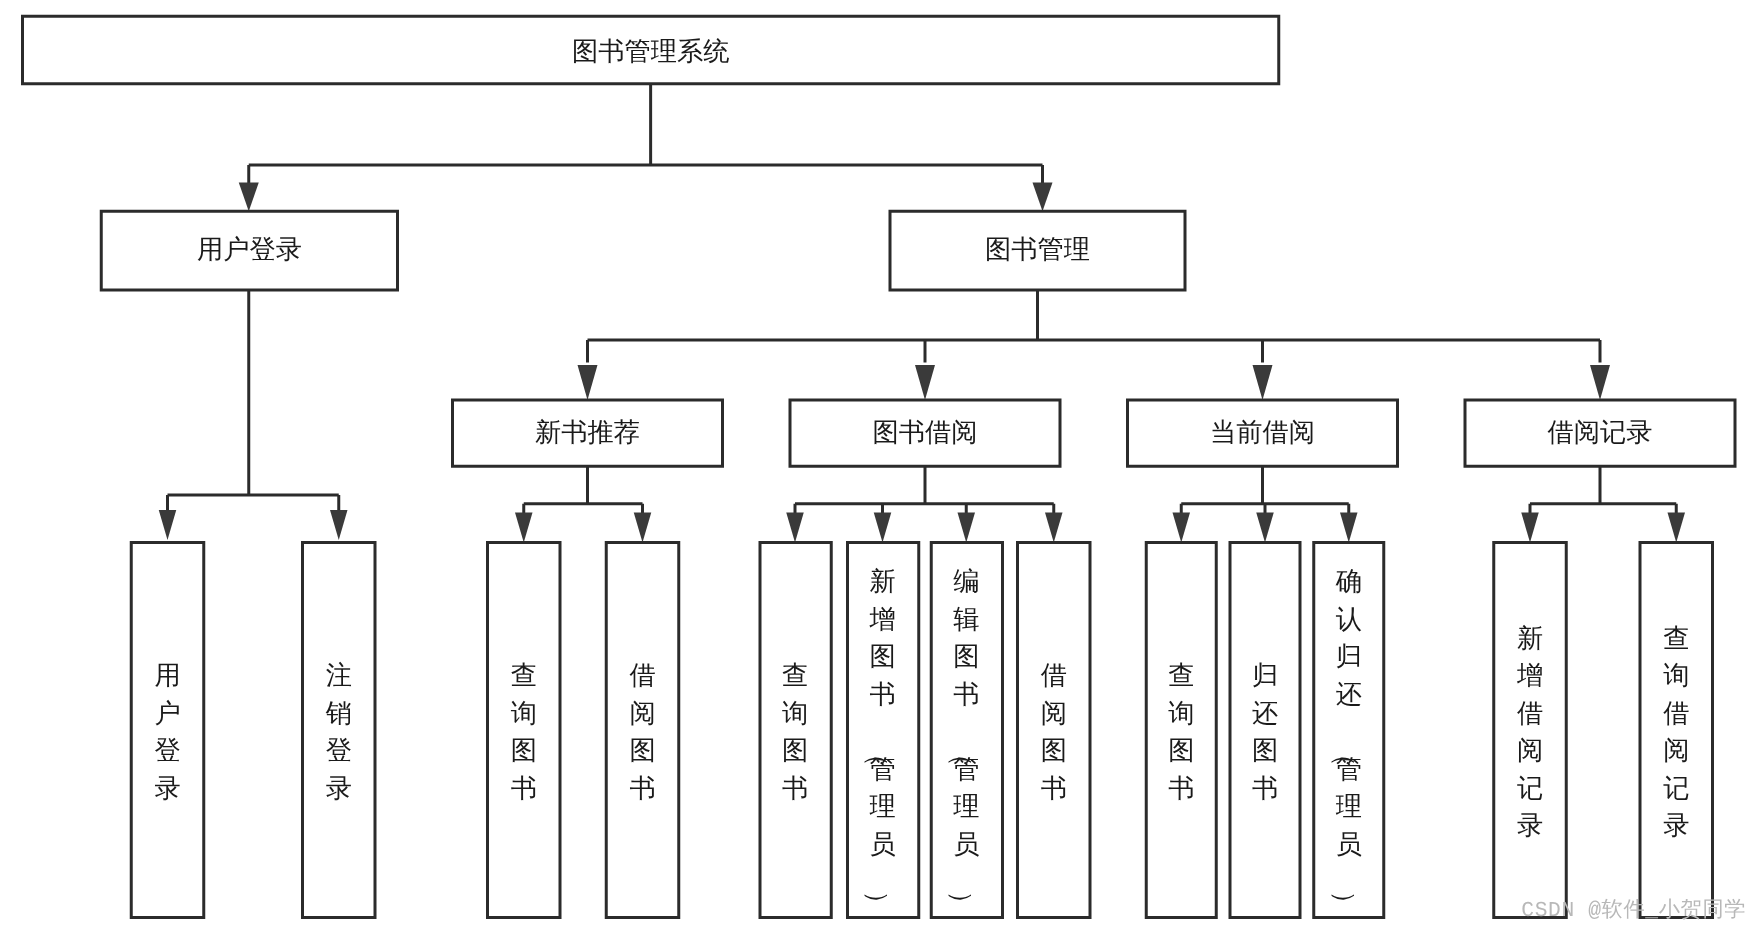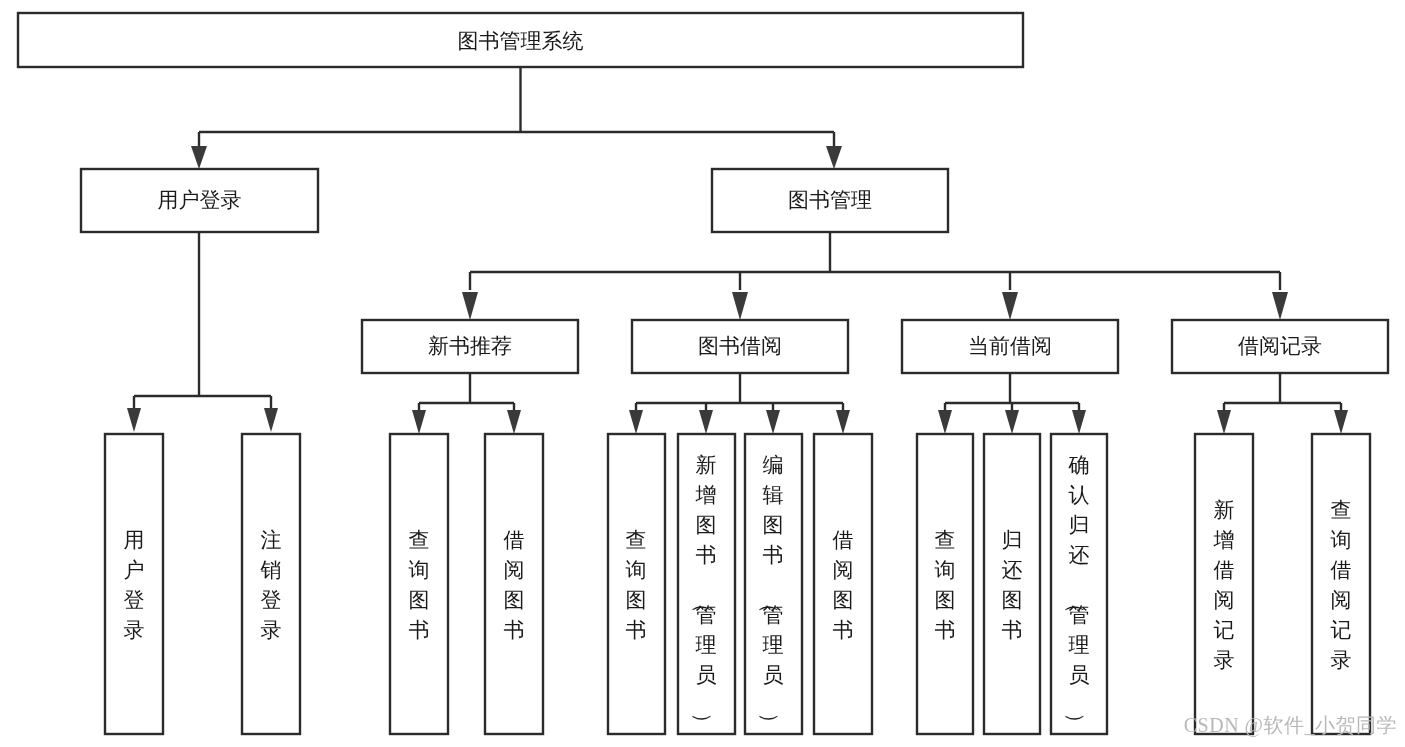--- a/index.html
+++ b/index.html
@@ -52,22 +52,22 @@
   .node-label-v {
     fill: #1a1a1a;
     font-family: "DejaVu Sans", "Liberation Sans", sans-serif;
     font-size: 21px;
     text-anchor: middle;
   }
   .watermark {
     position: absolute;
     right: 8px;
     bottom: 8px;
-    font-family: Liberation Serif, serif;
-    font-size: 20px;
+    font-family: Liberation Mono, monospace;
+    font-size: 17px;
     color: #b8b8b8;
     letter-spacing: 0.5px;
     white-space: nowrap;
     user-select: none;
   }
 </style>
 </head>
 <body>
 
 <div id="diagram-root">

